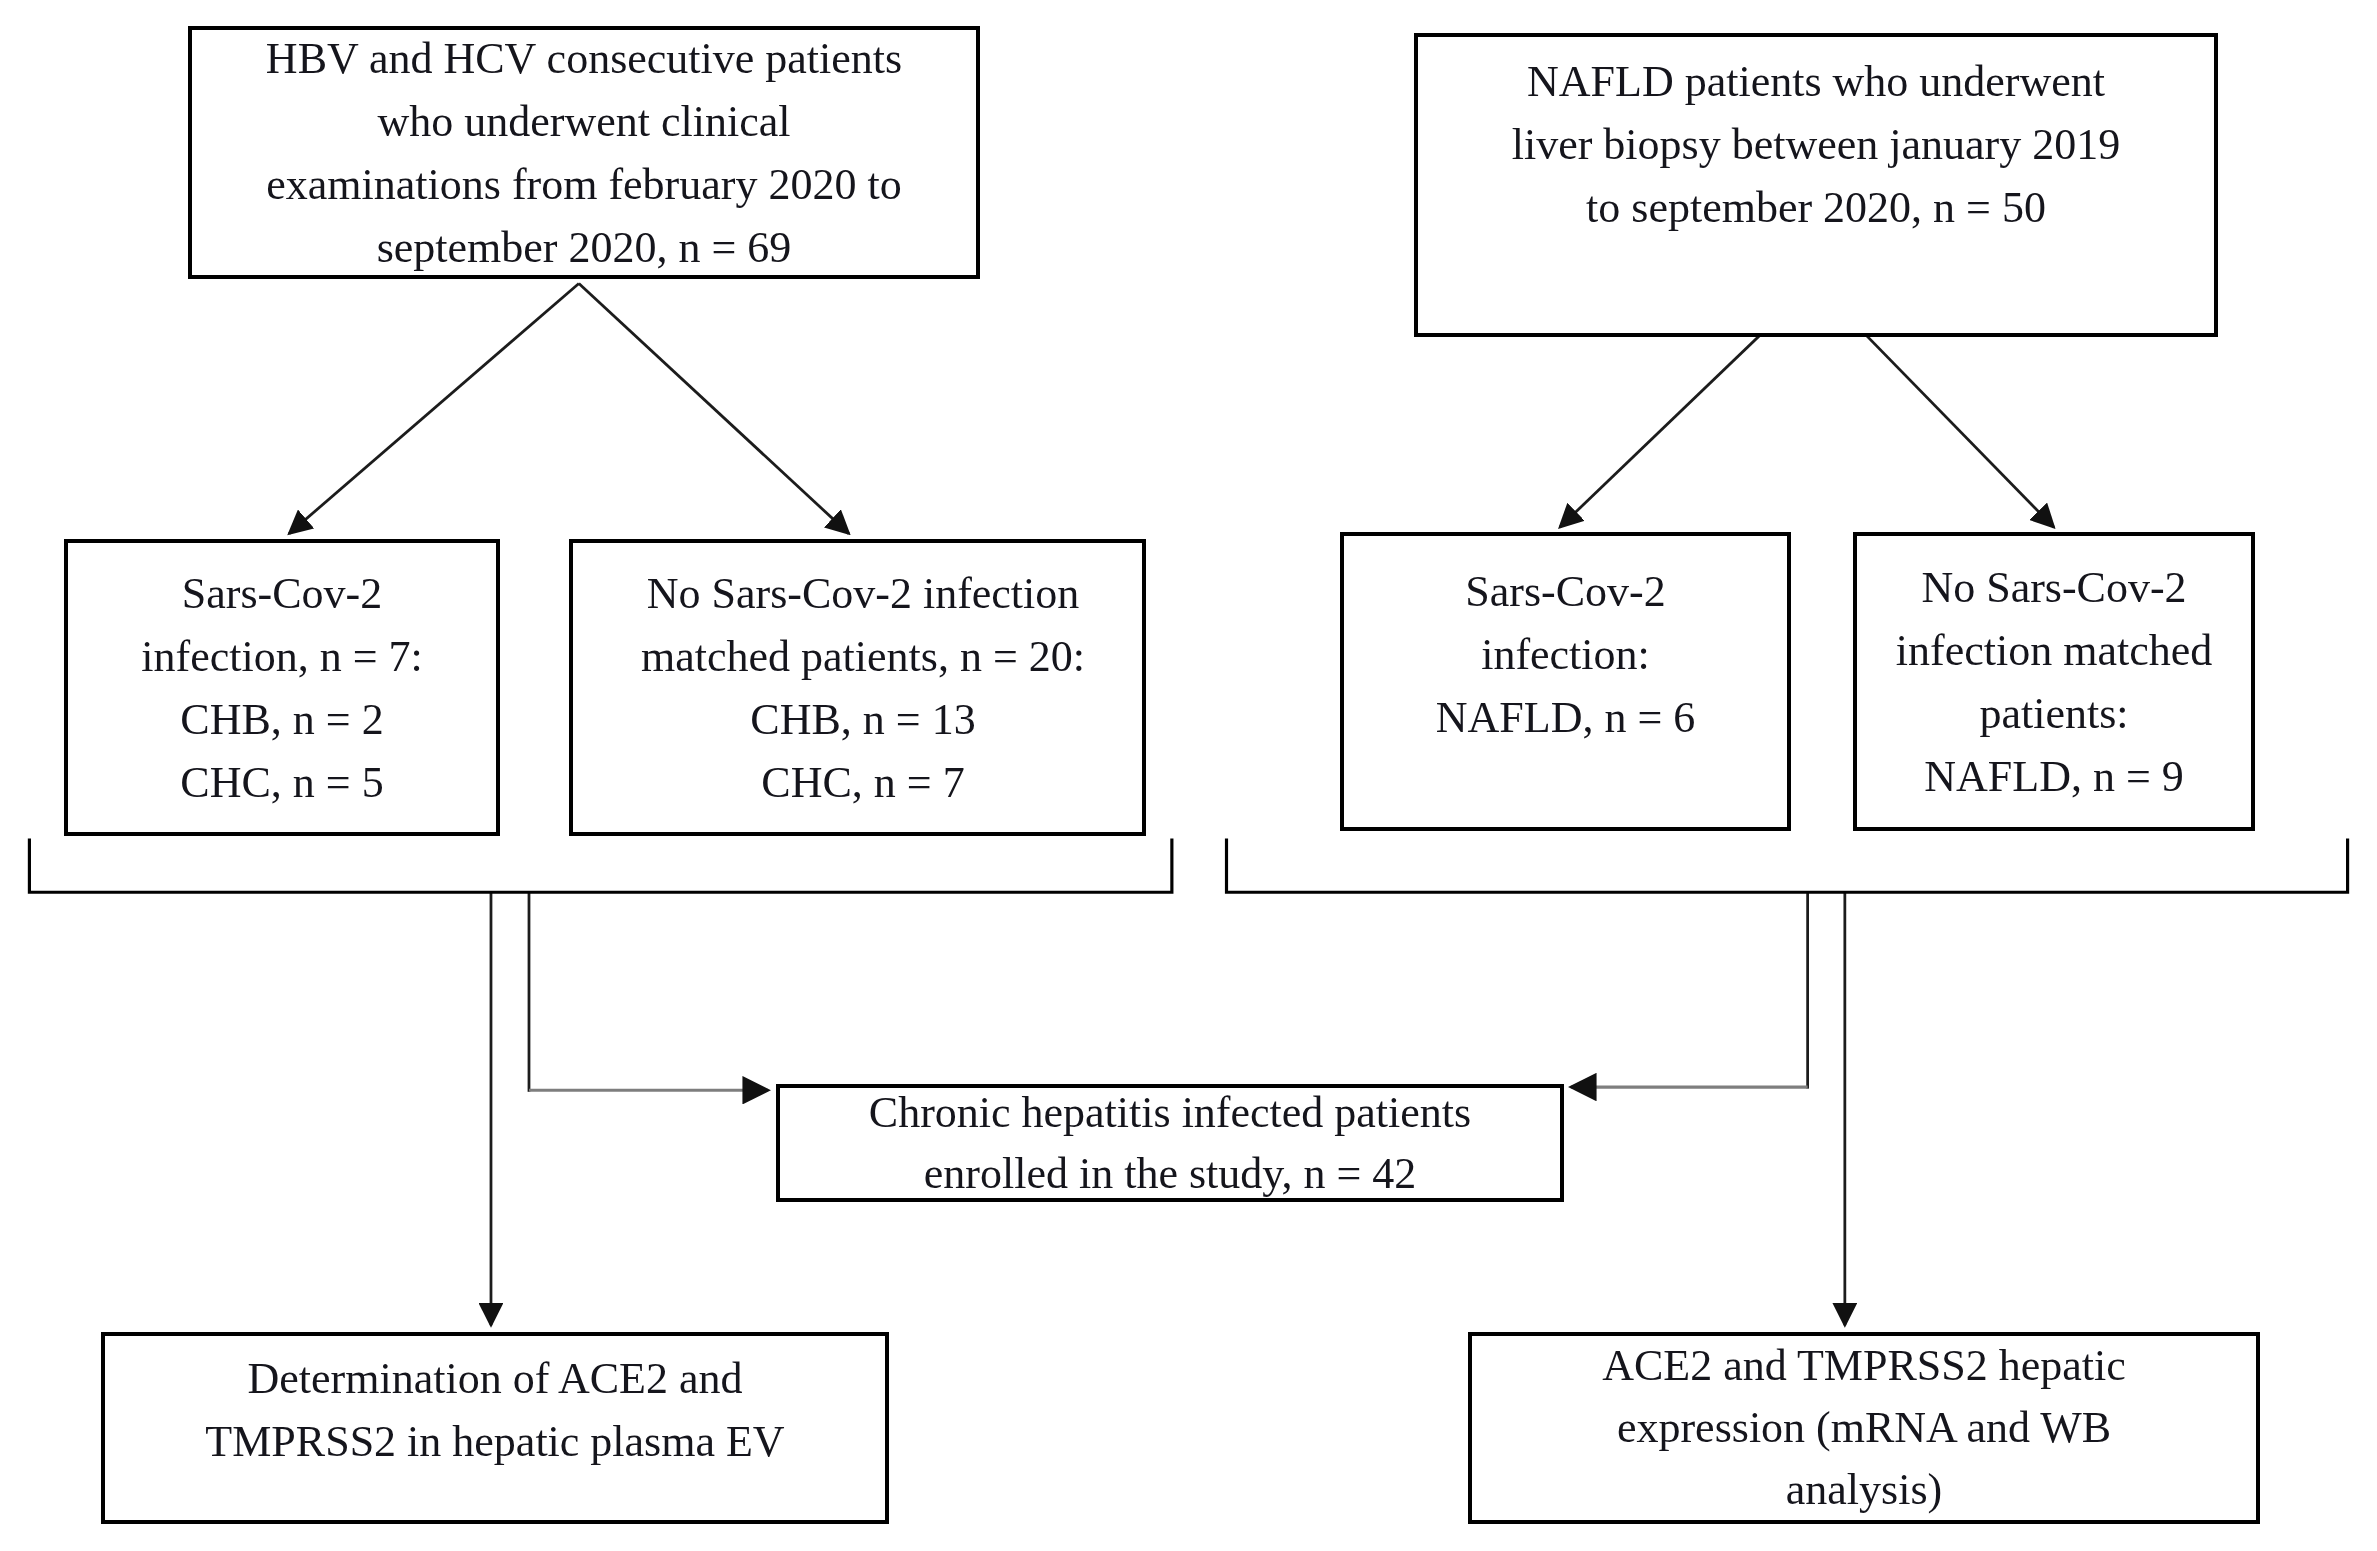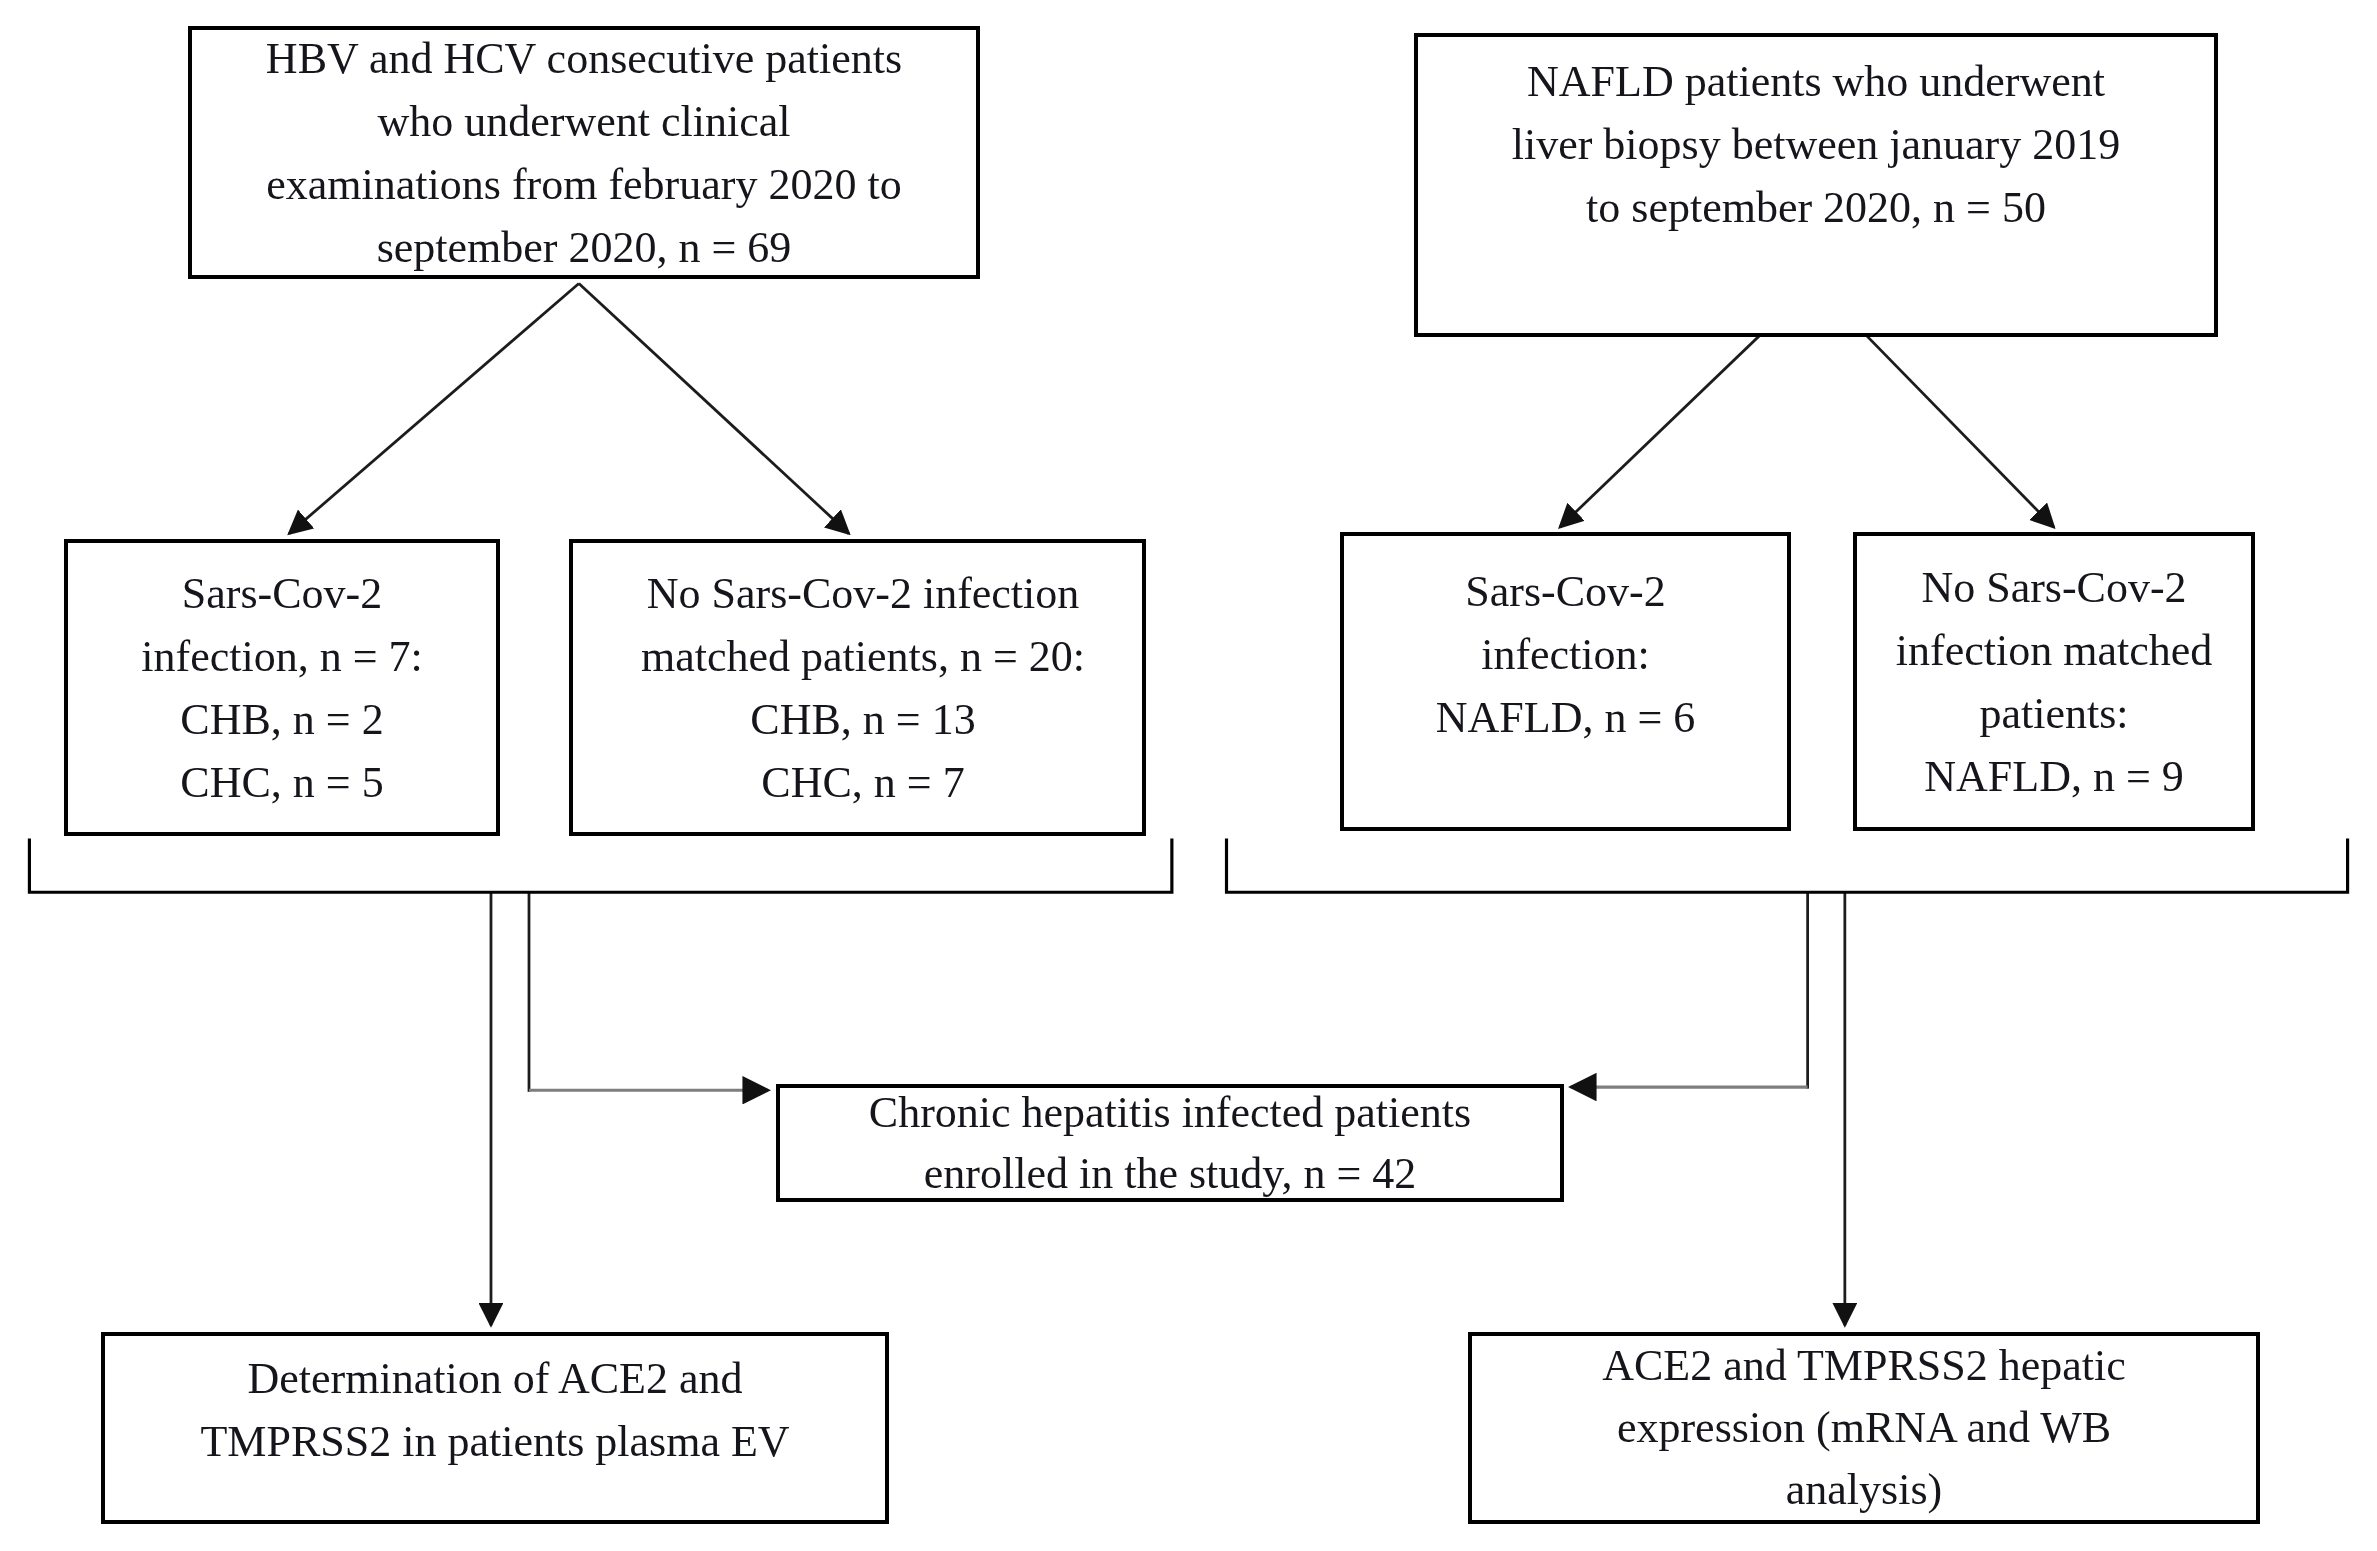--- a/index.html
+++ b/index.html
@@ -124,21 +124,21 @@
 NAFLD, n = 9</span>
   </div>
 
   <div class="box" id="box-enrolled">
     <span>Chronic hepatitis infected patients
 enrolled in the study, n = 42</span>
   </div>
 
   <div class="box top-align" id="box-plasma-ev">
     <span>Determination of ACE2 and
-TMPRSS2 in patients plasma EV</span>
+TMPRSS2 in hepatic plasma EV</span>
   </div>
 
   <div class="box" id="box-hepatic-expr">
     <span>ACE2 and TMPRSS2 hepatic
 expression (mRNA and WB
 analysis)</span>
   </div>
 
 </div>
 

